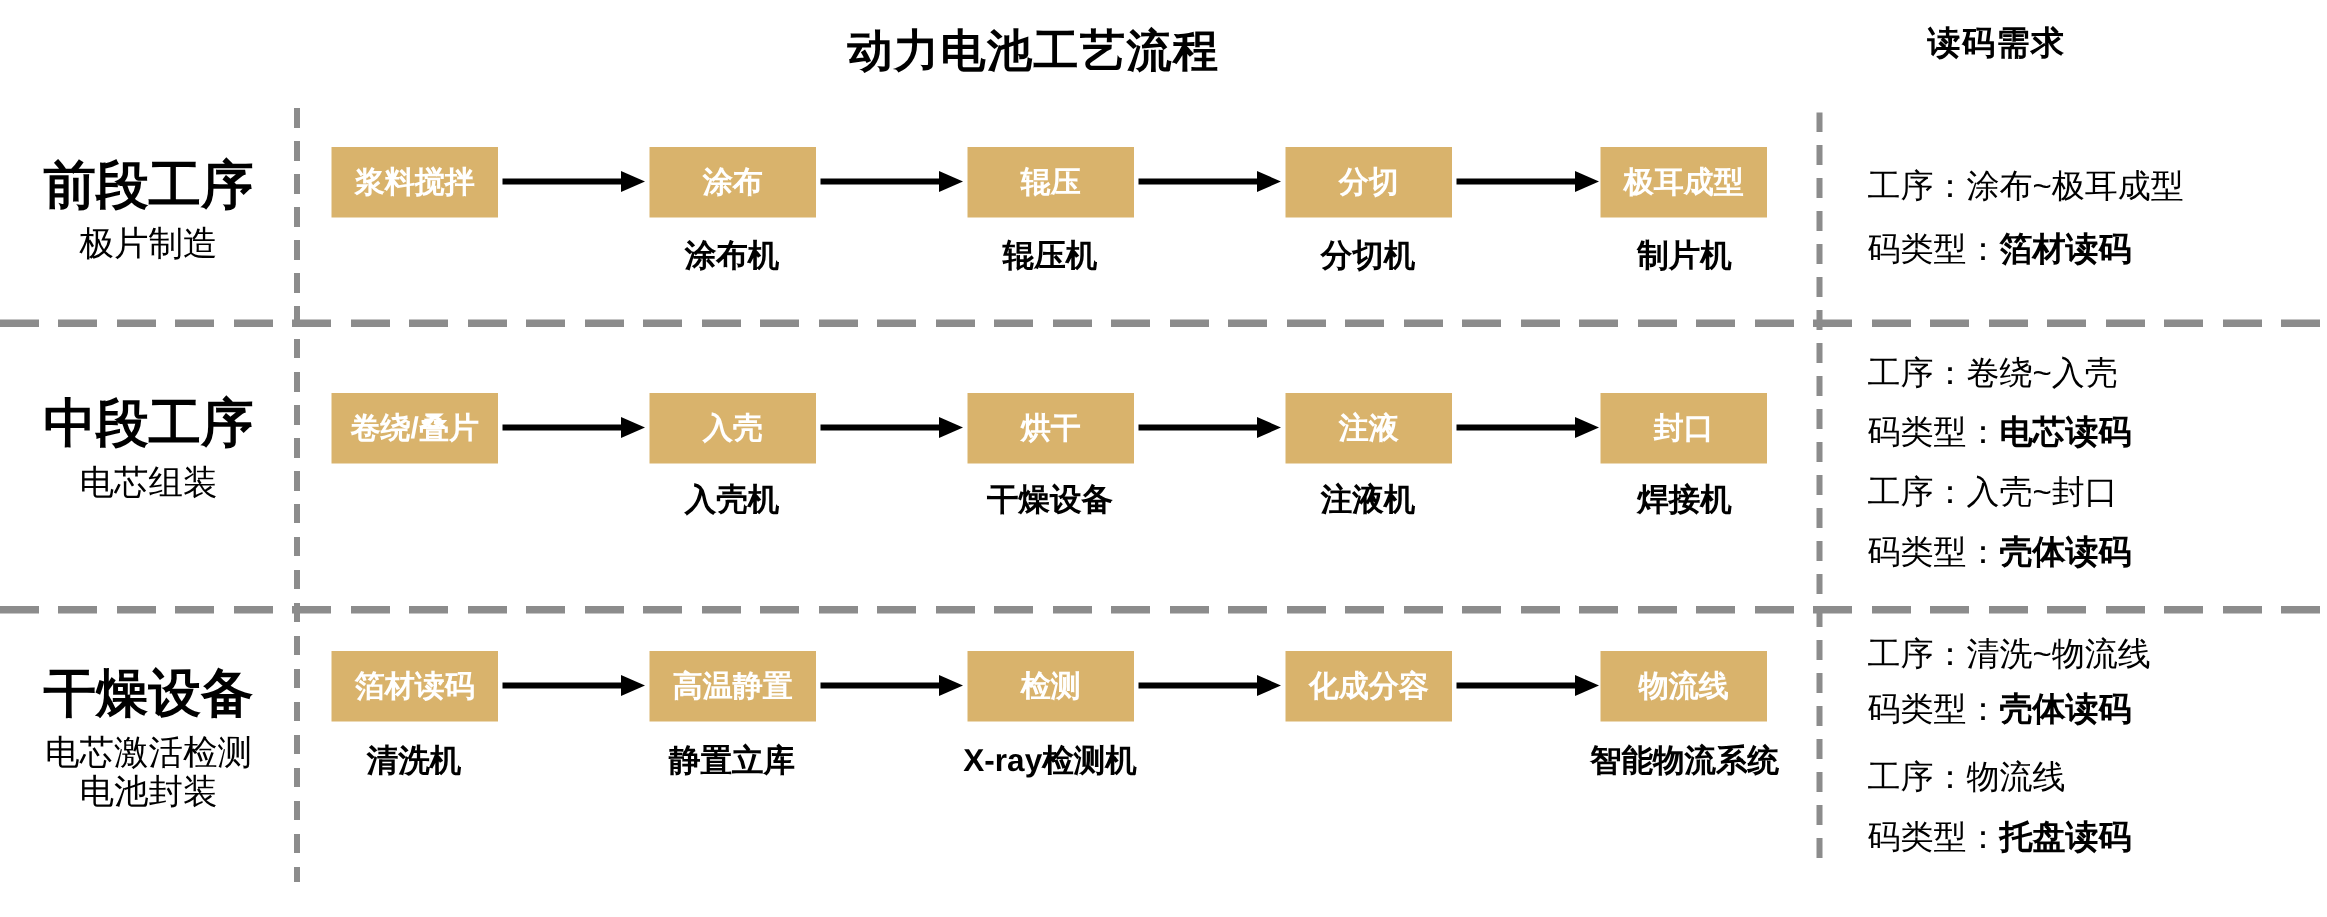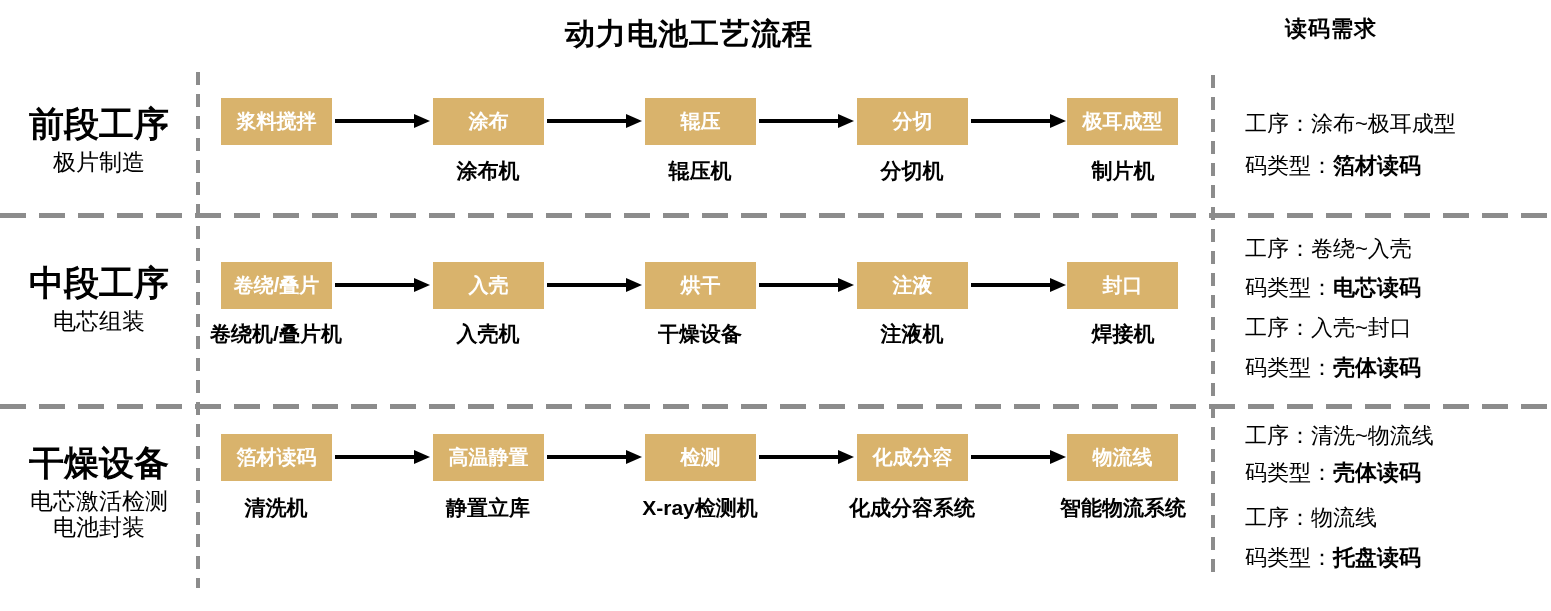--- a/index.html
+++ b/index.html
@@ -138,21 +138,20 @@
     </div>
   <div class="arrow r1 a2">
       <div class="shaft"></div>
       <div class="head"></div>
     </div>
   <div class="arrow r1 a3">
       <div class="shaft"></div>
       <div class="head"></div>
     </div>
 
-  <div class="machine r1 m0">卷绕机/叠片机</div>
   <div class="machine r1 m1">入壳机</div>
   <div class="machine r1 m2">干燥设备</div>
   <div class="machine r1 m3">注液机</div>
   <div class="machine r1 m4">焊接机</div>
 
   <div class="box r2 c0">箔材读码</div>
   <div class="box r2 c1">高温静置</div>
   <div class="box r2 c2">检测</div>
   <div class="box r2 c3">化成分容</div>
   <div class="box r2 c4">物流线</div>
@@ -170,21 +169,20 @@
       <div class="head"></div>
     </div>
   <div class="arrow r2 a3">
       <div class="shaft"></div>
       <div class="head"></div>
     </div>
 
   <div class="machine r2 m0">清洗机</div>
   <div class="machine r2 m1">静置立库</div>
   <div class="machine r2 m2">X-ray检测机</div>
-  <div class="machine r2 m3">化成分容系统</div>
   <div class="machine r2 m4">智能物流系统</div>
 
   <div class="req q-r0-0"><span>工序：</span><span class="val">涂布~极耳成型</span></div>
   <div class="req q-r0-1"><span>码类型：</span><span class="val bold">箔材读码</span></div>
 
   <div class="req q-r1-0"><span>工序：</span><span class="val">卷绕~入壳</span></div>
   <div class="req q-r1-1"><span>码类型：</span><span class="val bold">电芯读码</span></div>
   <div class="req q-r1-2"><span>工序：</span><span class="val">入壳~封口</span></div>
   <div class="req q-r1-3"><span>码类型：</span><span class="val bold">壳体读码</span></div>
 

